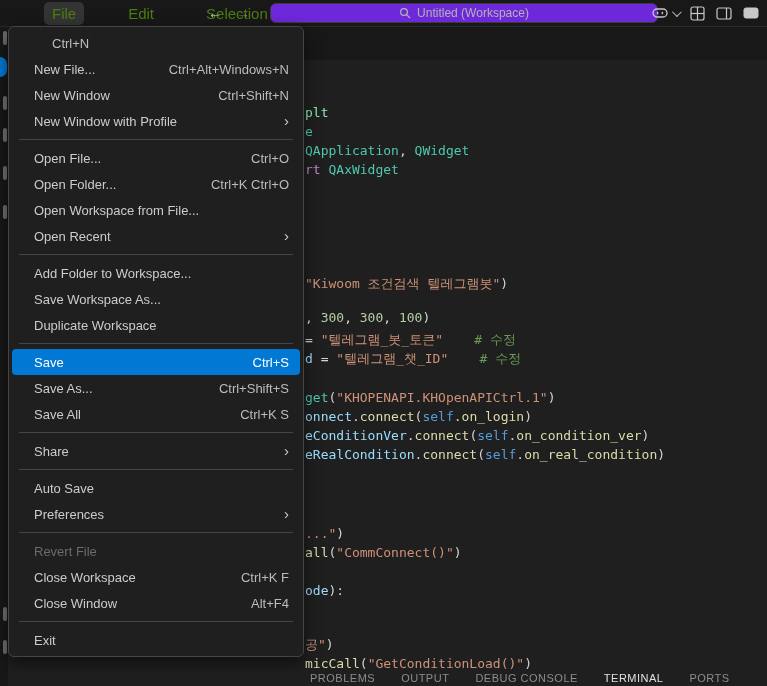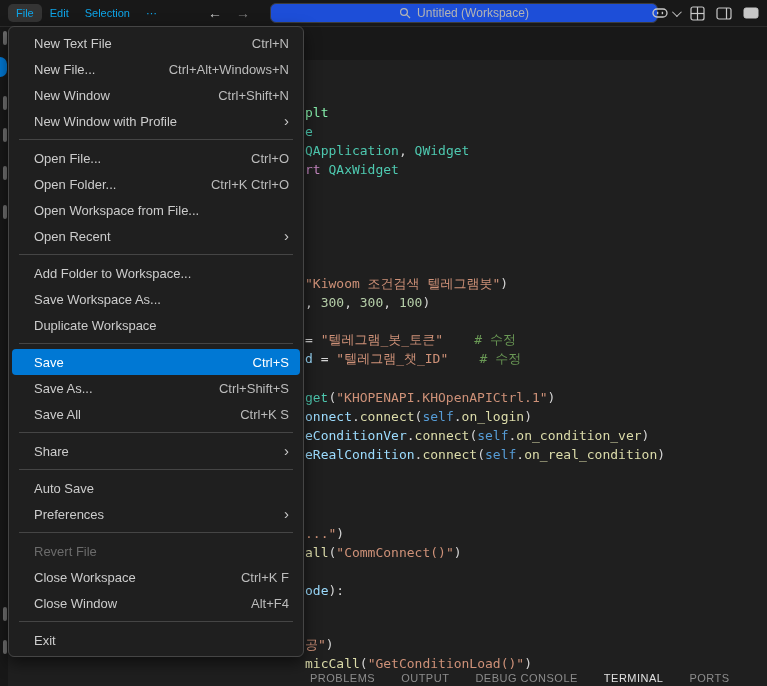--- a/index.html
+++ b/index.html
@@ -4,27 +4,27 @@
 <style>
   html,body{margin:0;padding:0;}
   body{
     width:767px;height:686px;overflow:hidden;position:relative;
     background:#1f1f1f;font-family:"Liberation Sans",sans-serif;
     -webkit-font-smoothing:antialiased;
   }
   
   .titlebar{position:absolute;top:0;left:0;width:767px;height:26px;background:#181818;border-bottom:1px solid #2b2b2b;z-index:5;}
   .tb-menus{position:absolute;left:8px;top:0;height:26px;display:flex;align-items:center;}
-  .tb-menu{color:#0ea5e9;font-size:11px;padding:3px 8px;border-radius:5px;cursor:default;}
+  .tb-menu{color:#4d7c0f;font-size:15px;padding:3px 8px;border-radius:5px;cursor:default;margin-left:36px;}
   .tb-menu.open{background:rgba(255,255,255,0.12);}
   .tb-nav{position:absolute;left:208px;top:0;height:26px;display:flex;align-items:center;gap:14px;}
   .navarrow{font-size:14px;}
   .navarrow.back{color:#cccccc;}
   .navarrow.fwd{color:#7d7d7d;}
-  .cmdcenter{position:absolute;left:270px;top:3px;width:388px;height:20px;background:#1d4ed8;border:1px solid #3c3c3c;border-radius:6px;display:flex;align-items:center;justify-content:center;gap:6px;color:#b4b4b4;font-size:12px;box-sizing:border-box;}
+  .cmdcenter{position:absolute;left:270px;top:3px;width:388px;height:20px;background:#6d28d9;border:1px solid #3c3c3c;border-radius:6px;display:flex;align-items:center;justify-content:center;gap:6px;color:#b4b4b4;font-size:12px;box-sizing:border-box;}
   .tb-right{position:absolute;right:8px;top:0;height:26px;display:flex;align-items:center;gap:11px;}
   .chev{width:6px;height:6px;border-right:1.4px solid #bdbdbd;border-bottom:1.4px solid #bdbdbd;transform:rotate(45deg) translateY(-2px);display:inline-block;}
   .copilot-wrap{display:flex;align-items:center;gap:4px;}
   
   .activitybar{position:absolute;left:0;top:26px;width:8px;height:660px;background:#181818;z-index:1;}
   .ab-sliver{position:absolute;left:3px;width:4px;height:14px;border-radius:2px;background:#7f7f7f;opacity:.85;}
   .ab-badge{position:absolute;left:0;width:7px;height:20px;border-radius:0 7px 7px 0;background:#0078d4;}
   
   .editor{position:absolute;left:8px;top:26px;right:0;bottom:0;background:#1f1f1f;z-index:0;}
   .tabstrip{position:absolute;left:8px;top:26px;right:0;height:34px;background:#181818;z-index:0;}
@@ -64,24 +64,24 @@
       <div class="ab-sliver" style="top: 581px;"></div>
       <div class="ab-sliver" style="top: 614px;"></div>
     </div>
 
   <div id="code-area">
       <div class="cl" style="top: 103px;"><span style="color: #86efac;">plt</span></div>
       <div class="cl" style="top: 122px;"><span style="color: rgb(78, 201, 176);">e</span></div>
       <div class="cl" style="top: 141px;"><span style="color: rgb(78, 201, 176); margin-top: 17px;">QApplication</span><span style="color: rgb(212, 212, 212);">, </span><span style="color: rgb(78, 201, 176);">QWidget</span></div>
       <div class="cl" style="top: 160px;"><span style="color: rgb(197, 134, 192);">rt </span><span style="color: rgb(78, 201, 176);">QAxWidget</span></div>
       <div class="cl" style="top: 274px;"><span style="color: rgb(206, 145, 120);">"Kiwoom 조건검색 텔레그램봇"</span><span style="color: rgb(212, 212, 212);">)</span></div>
-      <div class="cl" style="top: 293px;"><span style="color: rgb(212, 212, 212);">, </span><span style="color: rgb(181, 206, 168);">300</span><span style="color: rgb(212, 212, 212);">, </span><span style="color: rgb(181, 206, 168);">300</span><span style="color: rgb(212, 212, 212);">, </span><span style="color: rgb(181, 206, 168);">100</span><span style="color: rgb(212, 212, 212);">)</span></div>
+      <div class="cl" style="top: 308px;"><span style="color: rgb(212, 212, 212);">, </span><span style="color: rgb(181, 206, 168);">300</span><span style="color: rgb(212, 212, 212);">, </span><span style="color: rgb(181, 206, 168);">300</span><span style="color: rgb(212, 212, 212);">, </span><span style="color: rgb(181, 206, 168);">100</span><span style="color: rgb(212, 212, 212);">)</span></div>
       <div class="cl" style="top: 330px;"><span style="color: rgb(212, 212, 212);">= </span><span style="color: rgb(206, 145, 120);">"텔레그램_봇_토큰"</span><span style="color: rgb(212, 212, 212);">    </span><span style="color: rgb(106, 153, 85);"># 수정</span></div>
       <div class="cl" style="top: 349px;"><span style="color: rgb(156, 220, 254);">d </span><span style="color: rgb(212, 212, 212);">= </span><span style="color: rgb(206, 145, 120);">"텔레그램_챗_ID"</span><span style="color: rgb(212, 212, 212);">    </span><span style="color: rgb(106, 153, 85);"># 수정</span></div>
-      <div class="cl" style="top: 388px;"><span style="color: rgb(78, 201, 176); font-family: Liberation Mono, monospace;">get</span><span style="color: rgb(212, 212, 212);">(</span><span style="color: rgb(206, 145, 120);">"KHOPENAPI.KHOpenAPICtrl.1"</span><span style="color: rgb(212, 212, 212);">)</span></div>
+      <div class="cl" style="top: 388px;"><span style="color: rgb(78, 201, 176);">get</span><span style="color: rgb(212, 212, 212);">(</span><span style="color: rgb(206, 145, 120);">"KHOPENAPI.KHOpenAPICtrl.1"</span><span style="color: rgb(212, 212, 212);">)</span></div>
       <div class="cl" style="top: 407px;"><span style="color: rgb(156, 220, 254);">onnect</span><span style="color: rgb(212, 212, 212);">.</span><span style="color: rgb(220, 220, 170);">connect</span><span style="color: rgb(212, 212, 212);">(</span><span style="color: rgb(86, 156, 214);">self</span><span style="color: rgb(212, 212, 212);">.</span><span style="color: rgb(220, 220, 170);">on_login</span><span style="color: rgb(212, 212, 212);">)</span></div>
       <div class="cl" style="top: 426px;"><span style="color: rgb(156, 220, 254);">eConditionVer</span><span style="color: rgb(212, 212, 212);">.</span><span style="color: rgb(220, 220, 170);">connect</span><span style="color: rgb(212, 212, 212);">(</span><span style="color: rgb(86, 156, 214);">self</span><span style="color: rgb(212, 212, 212);">.</span><span style="color: rgb(220, 220, 170);">on_condition_ver</span><span style="color: rgb(212, 212, 212);">)</span></div>
       <div class="cl" style="top: 445px;"><span style="color: rgb(156, 220, 254);">eRealCondition</span><span style="color: rgb(212, 212, 212);">.</span><span style="color: rgb(220, 220, 170);">connect</span><span style="color: rgb(212, 212, 212);">(</span><span style="color: rgb(86, 156, 214);">self</span><span style="color: rgb(212, 212, 212);">.</span><span style="color: rgb(220, 220, 170);">on_real_condition</span><span style="color: rgb(212, 212, 212);">)</span></div>
       <div class="cl" style="top: 524px;"><span style="color: rgb(206, 145, 120);">..."</span><span style="color: rgb(212, 212, 212);">)</span></div>
       <div class="cl" style="top: 543px;"><span style="color: rgb(220, 220, 170);">all</span><span style="color: rgb(212, 212, 212);">(</span><span style="color: rgb(206, 145, 120);">"CommConnect()"</span><span style="color: rgb(212, 212, 212);">)</span></div>
       <div class="cl" style="top: 581px;"><span style="color: rgb(156, 220, 254);">ode</span><span style="color: rgb(212, 212, 212);">):</span></div>
       <div class="cl" style="top: 635px;"><span style="color: rgb(206, 145, 120);">공"</span><span style="color: rgb(212, 212, 212);">)</span></div>
       <div class="cl" style="top: 654px;"><span style="color: rgb(220, 220, 170);">micCall</span><span style="color: rgb(212, 212, 212);">(</span><span style="color: rgb(206, 145, 120);">"GetConditionLoad()"</span><span style="color: rgb(212, 212, 212);">)</span></div>
     </div>
 
@@ -130,21 +130,20 @@
         <line x1="10.5" y1="1" x2="10.5" y2="12" stroke="#c8c8c8" stroke-width="1.2"></line>
       </svg>
       <svg width="16" height="12" viewBox="0 0 16 12">
         <rect x="1" y="1" width="14" height="10" rx="2" fill="#c8c8c8" stroke="#c8c8c8" stroke-width="1"></rect>
       </svg>
     </div>
   </div>
 
   <div class="ctx-menu" id="file-menu">
       <div class="mi">
-        <span class="lbl">New Text File</span>
         <span class="sc">Ctrl+N</span>
       </div>
       <div class="mi">
         <span class="lbl">New File...</span>
         <span class="sc">Ctrl+Alt+Windows+N</span>
       </div>
       <div class="mi">
         <span class="lbl">New Window</span>
         <span class="sc">Ctrl+Shift+N</span>
       </div>

